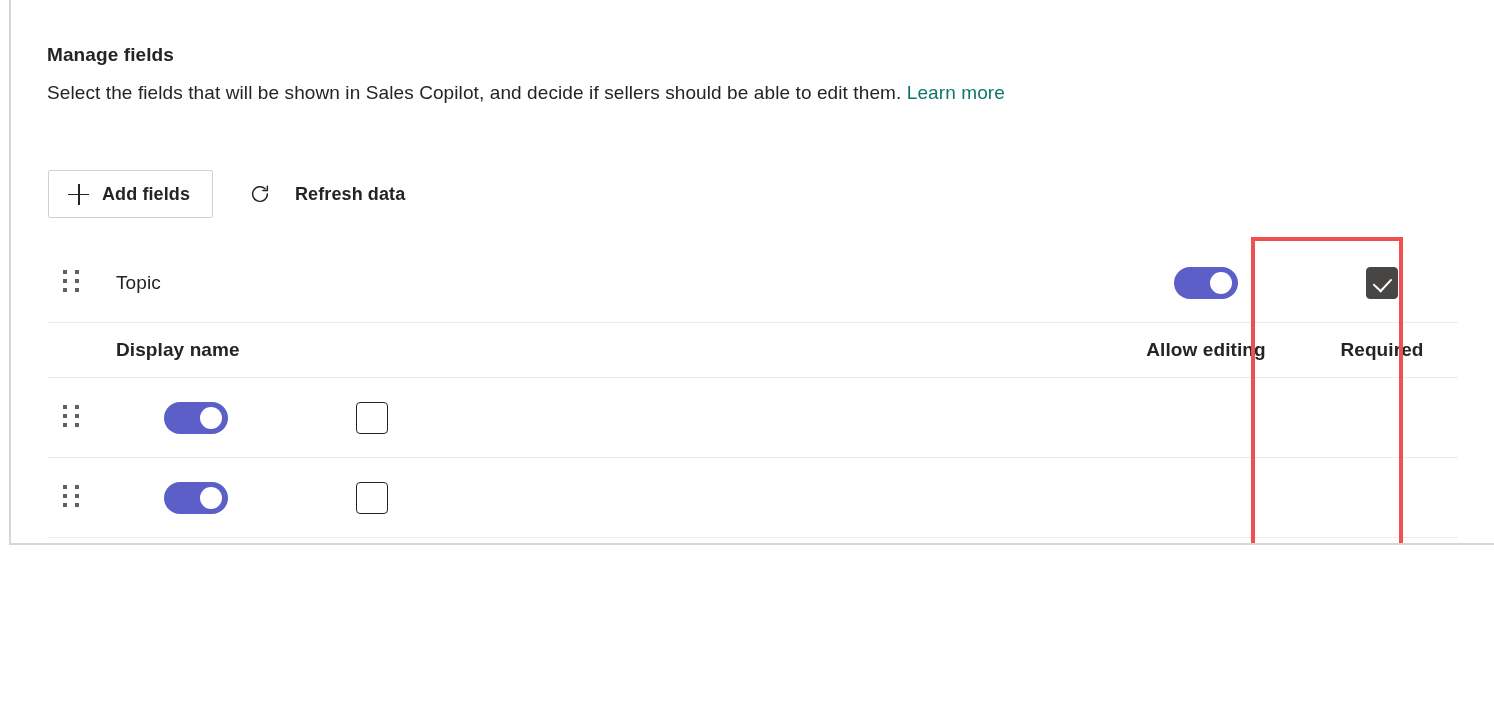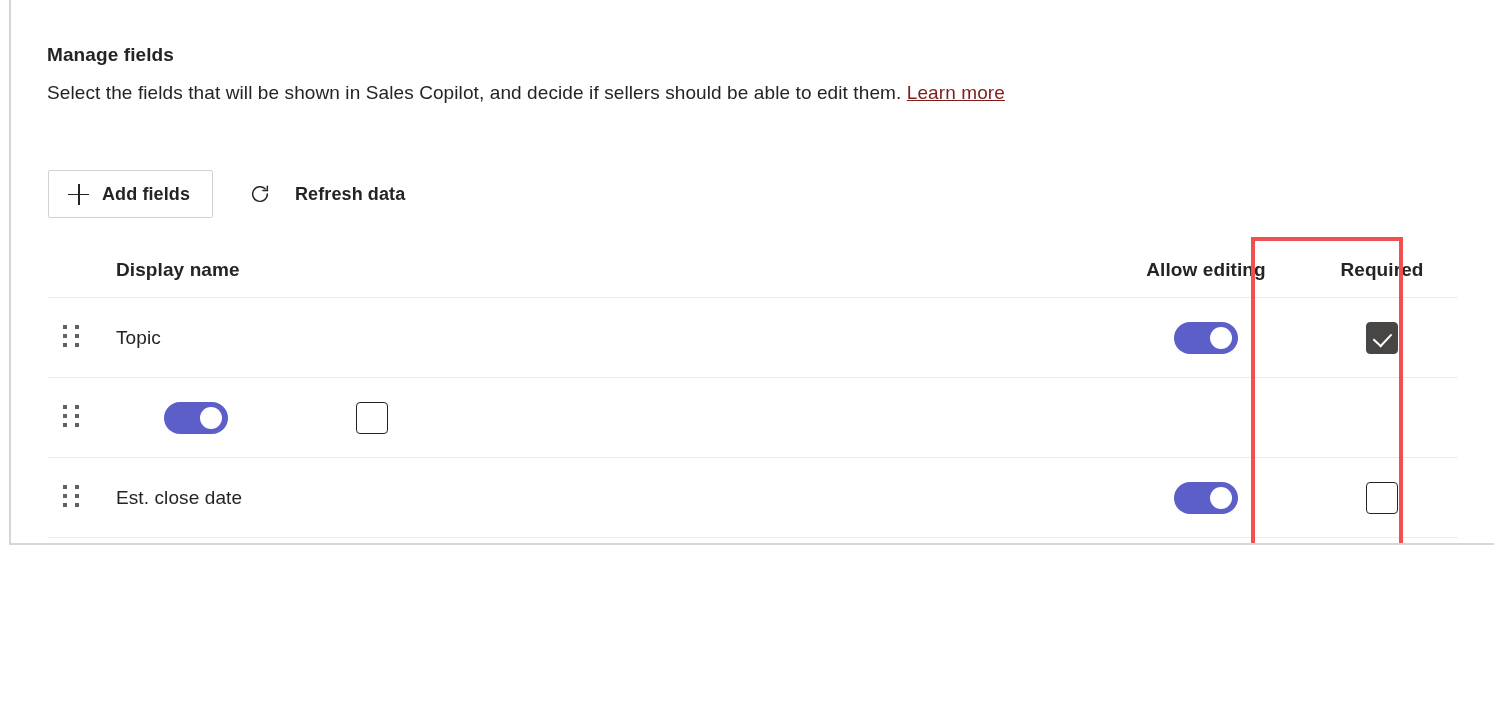--- a/index.html
+++ b/index.html
@@ -37,22 +37,21 @@
   .page-desc {
     position: absolute;
     left: 36px;
     top: 82px;
     font-size: 19px;
     color: #242424;
     letter-spacing: .1px;
     white-space: nowrap;
   }
   .learn-more {
-    color: #7f1d1d;
-    text-decoration: underline;
+    color: #0f766e;
     cursor: pointer;
   }
 
   
   .toolbar {
     position: absolute;
     left: 37px;
     top: 170px;
     display: flex;
     align-items: center;
@@ -260,20 +259,42 @@
           <path d="M20 12a8 8 0 1 1-2.4-5.7"></path>
           <path d="M20 3.4V8.2h-4.8"></path>
         </svg>
       </span>
       <span class="btn-label">Refresh data</span>
     </div>
   </div>
 
   <div class="table">
 
+    <div class="row">
+      <div class="cell-handle">
+        <span class="drag-handle">
+            <span></span>
+            <span></span>
+            <span></span>
+            <span></span>
+            <span></span>
+            <span></span>
+          </span>
+      </div>
+      <div class="cell-name">Topic</div>
+      <div class="cell-allow">
+        <span class="toggle">
+            <span class="knob"></span>
+          </span>
+      </div>
+      <div class="cell-required">
+        <span class="checkbox checked"></span>
+      </div>
+    </div>
+
     <div class="row header">
       <div class="cell-handle"></div>
       <div class="cell-name col-head">Display name</div>
       <div class="cell-allow">
         <span class="col-head">Allow editing</span>
       </div>
       <div class="cell-required">
         <span class="col-head">Required</span>
       </div>
     </div>
@@ -282,28 +303,27 @@
       <div class="cell-handle">
         <span class="drag-handle">
             <span></span>
             <span></span>
             <span></span>
             <span></span>
             <span></span>
             <span></span>
           </span>
       </div>
-      <div class="cell-name">Topic</div>
       <div class="cell-allow">
         <span class="toggle">
             <span class="knob"></span>
           </span>
       </div>
       <div class="cell-required">
-        <span class="checkbox checked"></span>
+        <span class="checkbox"></span>
       </div>
     </div>
 
     <div class="row">
       <div class="cell-handle">
         <span class="drag-handle">
             <span></span>
             <span></span>
             <span></span>
             <span></span>
@@ -325,51 +345,29 @@
       <div class="cell-handle">
         <span class="drag-handle">
             <span></span>
             <span></span>
             <span></span>
             <span></span>
             <span></span>
             <span></span>
           </span>
       </div>
-      <div class="cell-name">Est. close date</div>
+      <div class="cell-name">Account</div>
       <div class="cell-allow">
         <span class="toggle">
             <span class="knob"></span>
           </span>
       </div>
       <div class="cell-required">
         <span class="checkbox"></span>
       </div>
     </div>
 
-    <div class="row">
-      <div class="cell-handle">
-        <span class="drag-handle">
-            <span></span>
-            <span></span>
-            <span></span>
-            <span></span>
-            <span></span>
-            <span></span>
-          </span>
-      </div>
-      <div class="cell-name">Account</div>
-      <div class="cell-allow">
-        <span class="toggle">
-            <span class="knob"></span>
-          </span>
-      </div>
-      <div class="cell-required">
-        <span class="checkbox"></span>
-      </div>
-    </div>
-
 
   </div>
 
   <div class="highlight-box"></div>
 
 </div>
 
 </body></html>

